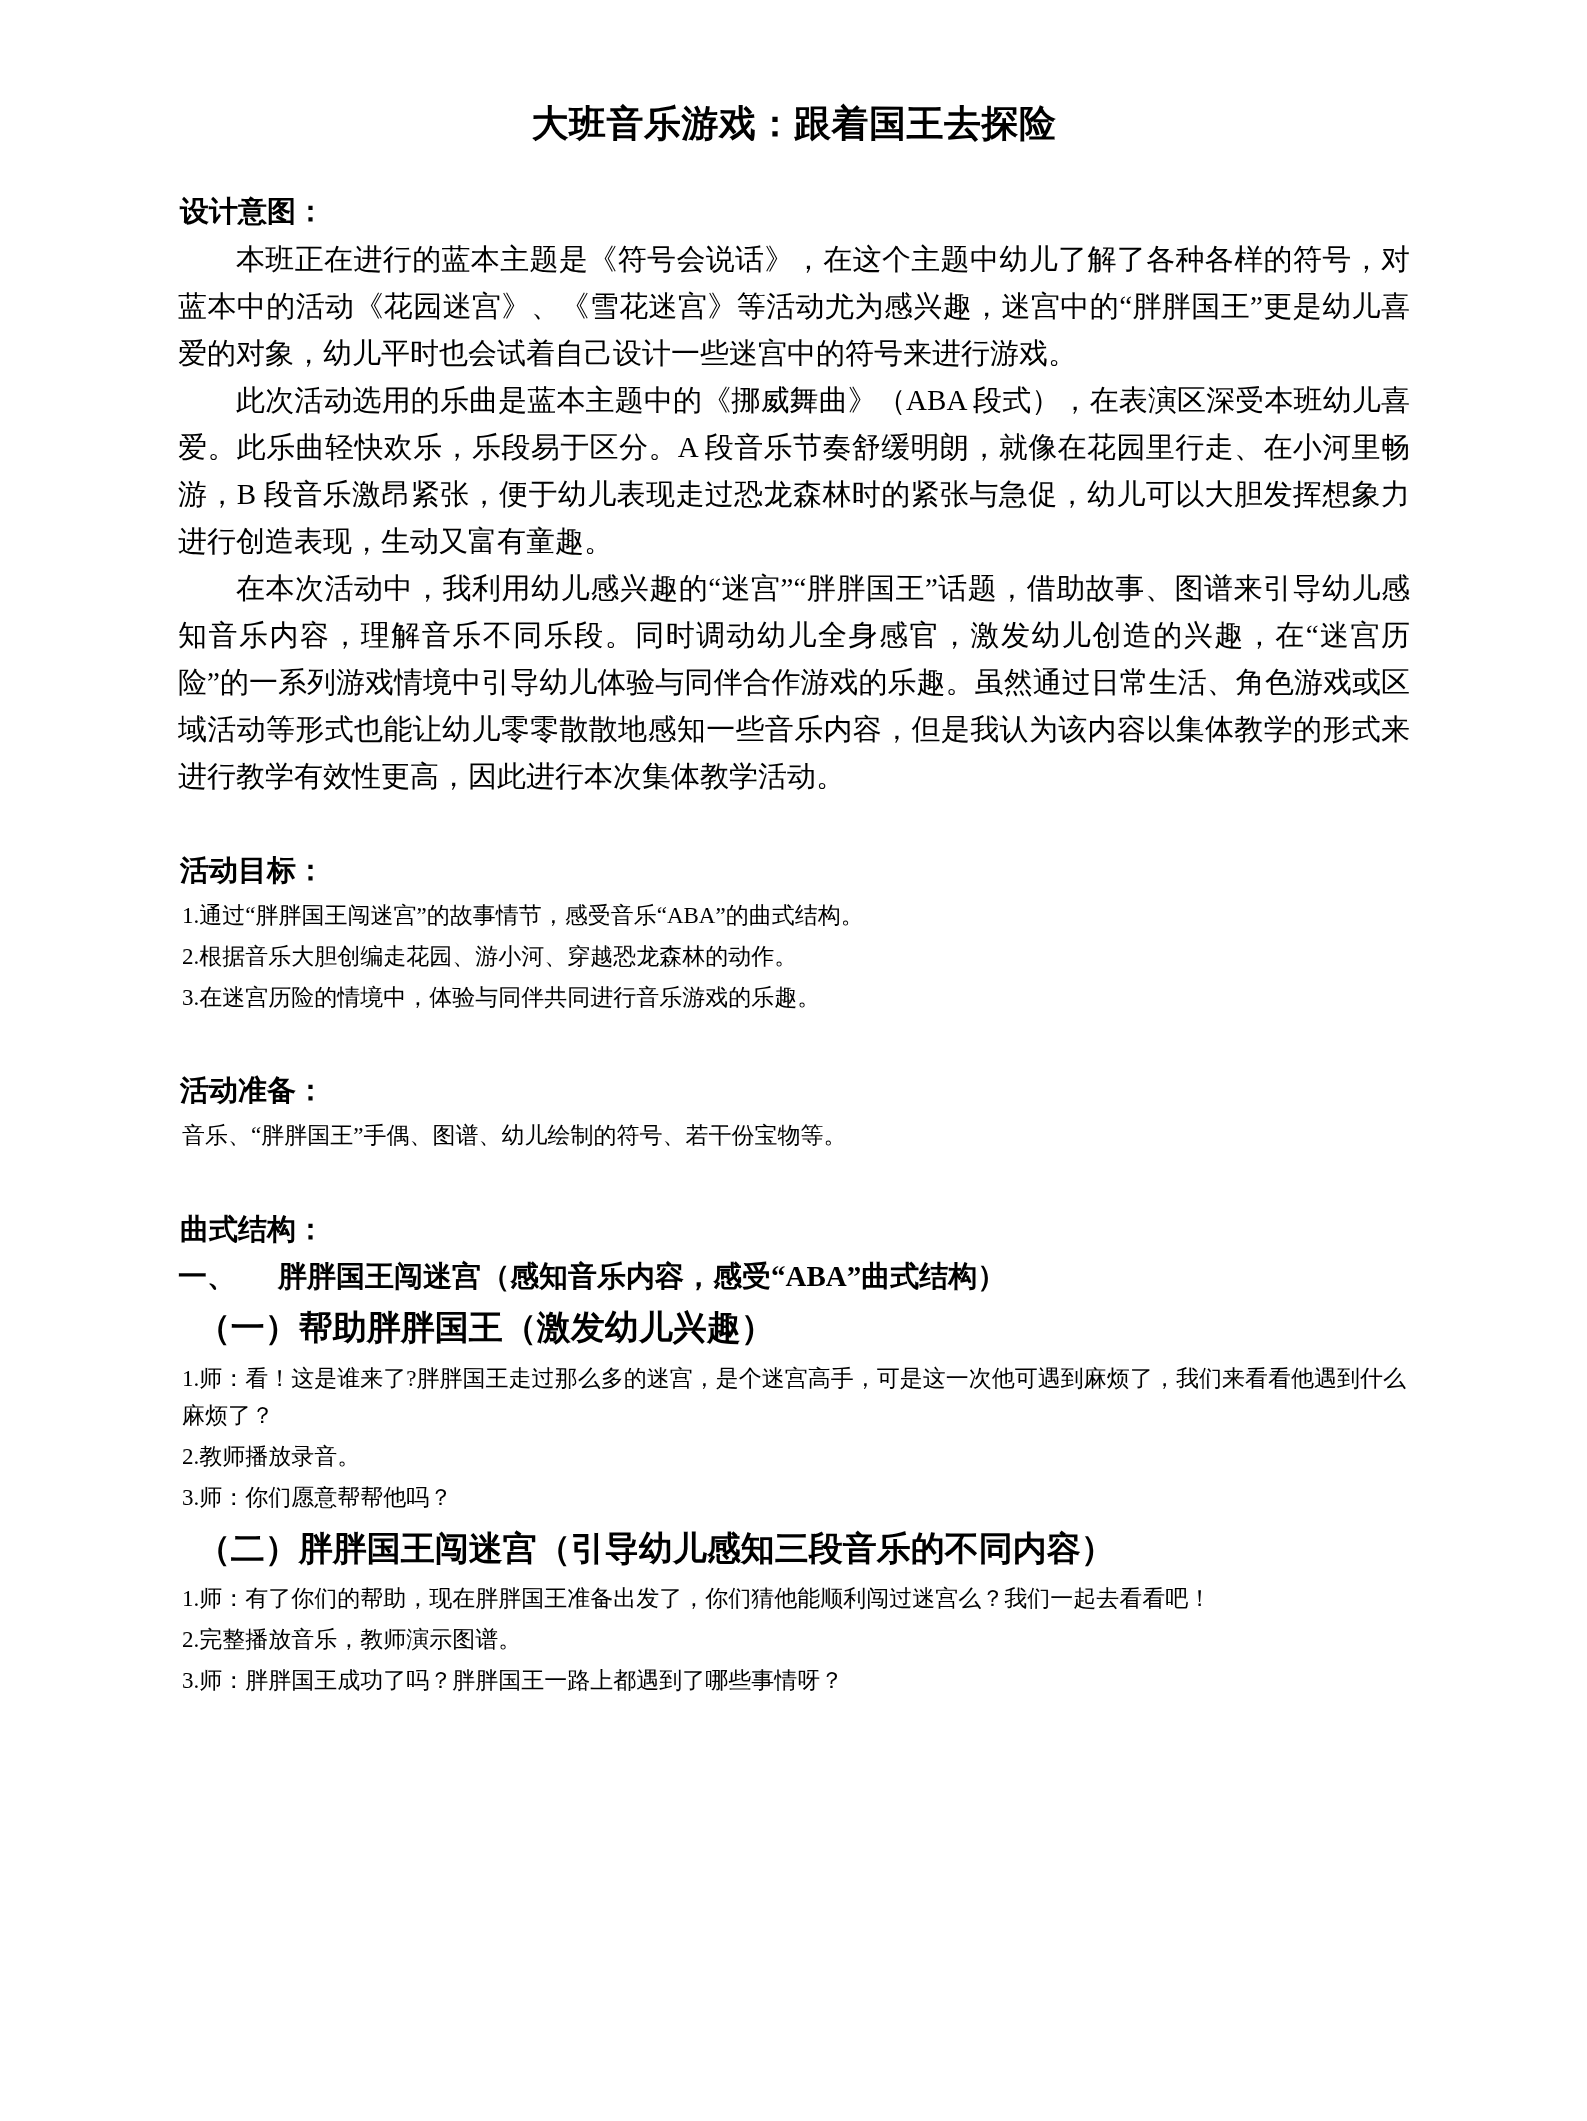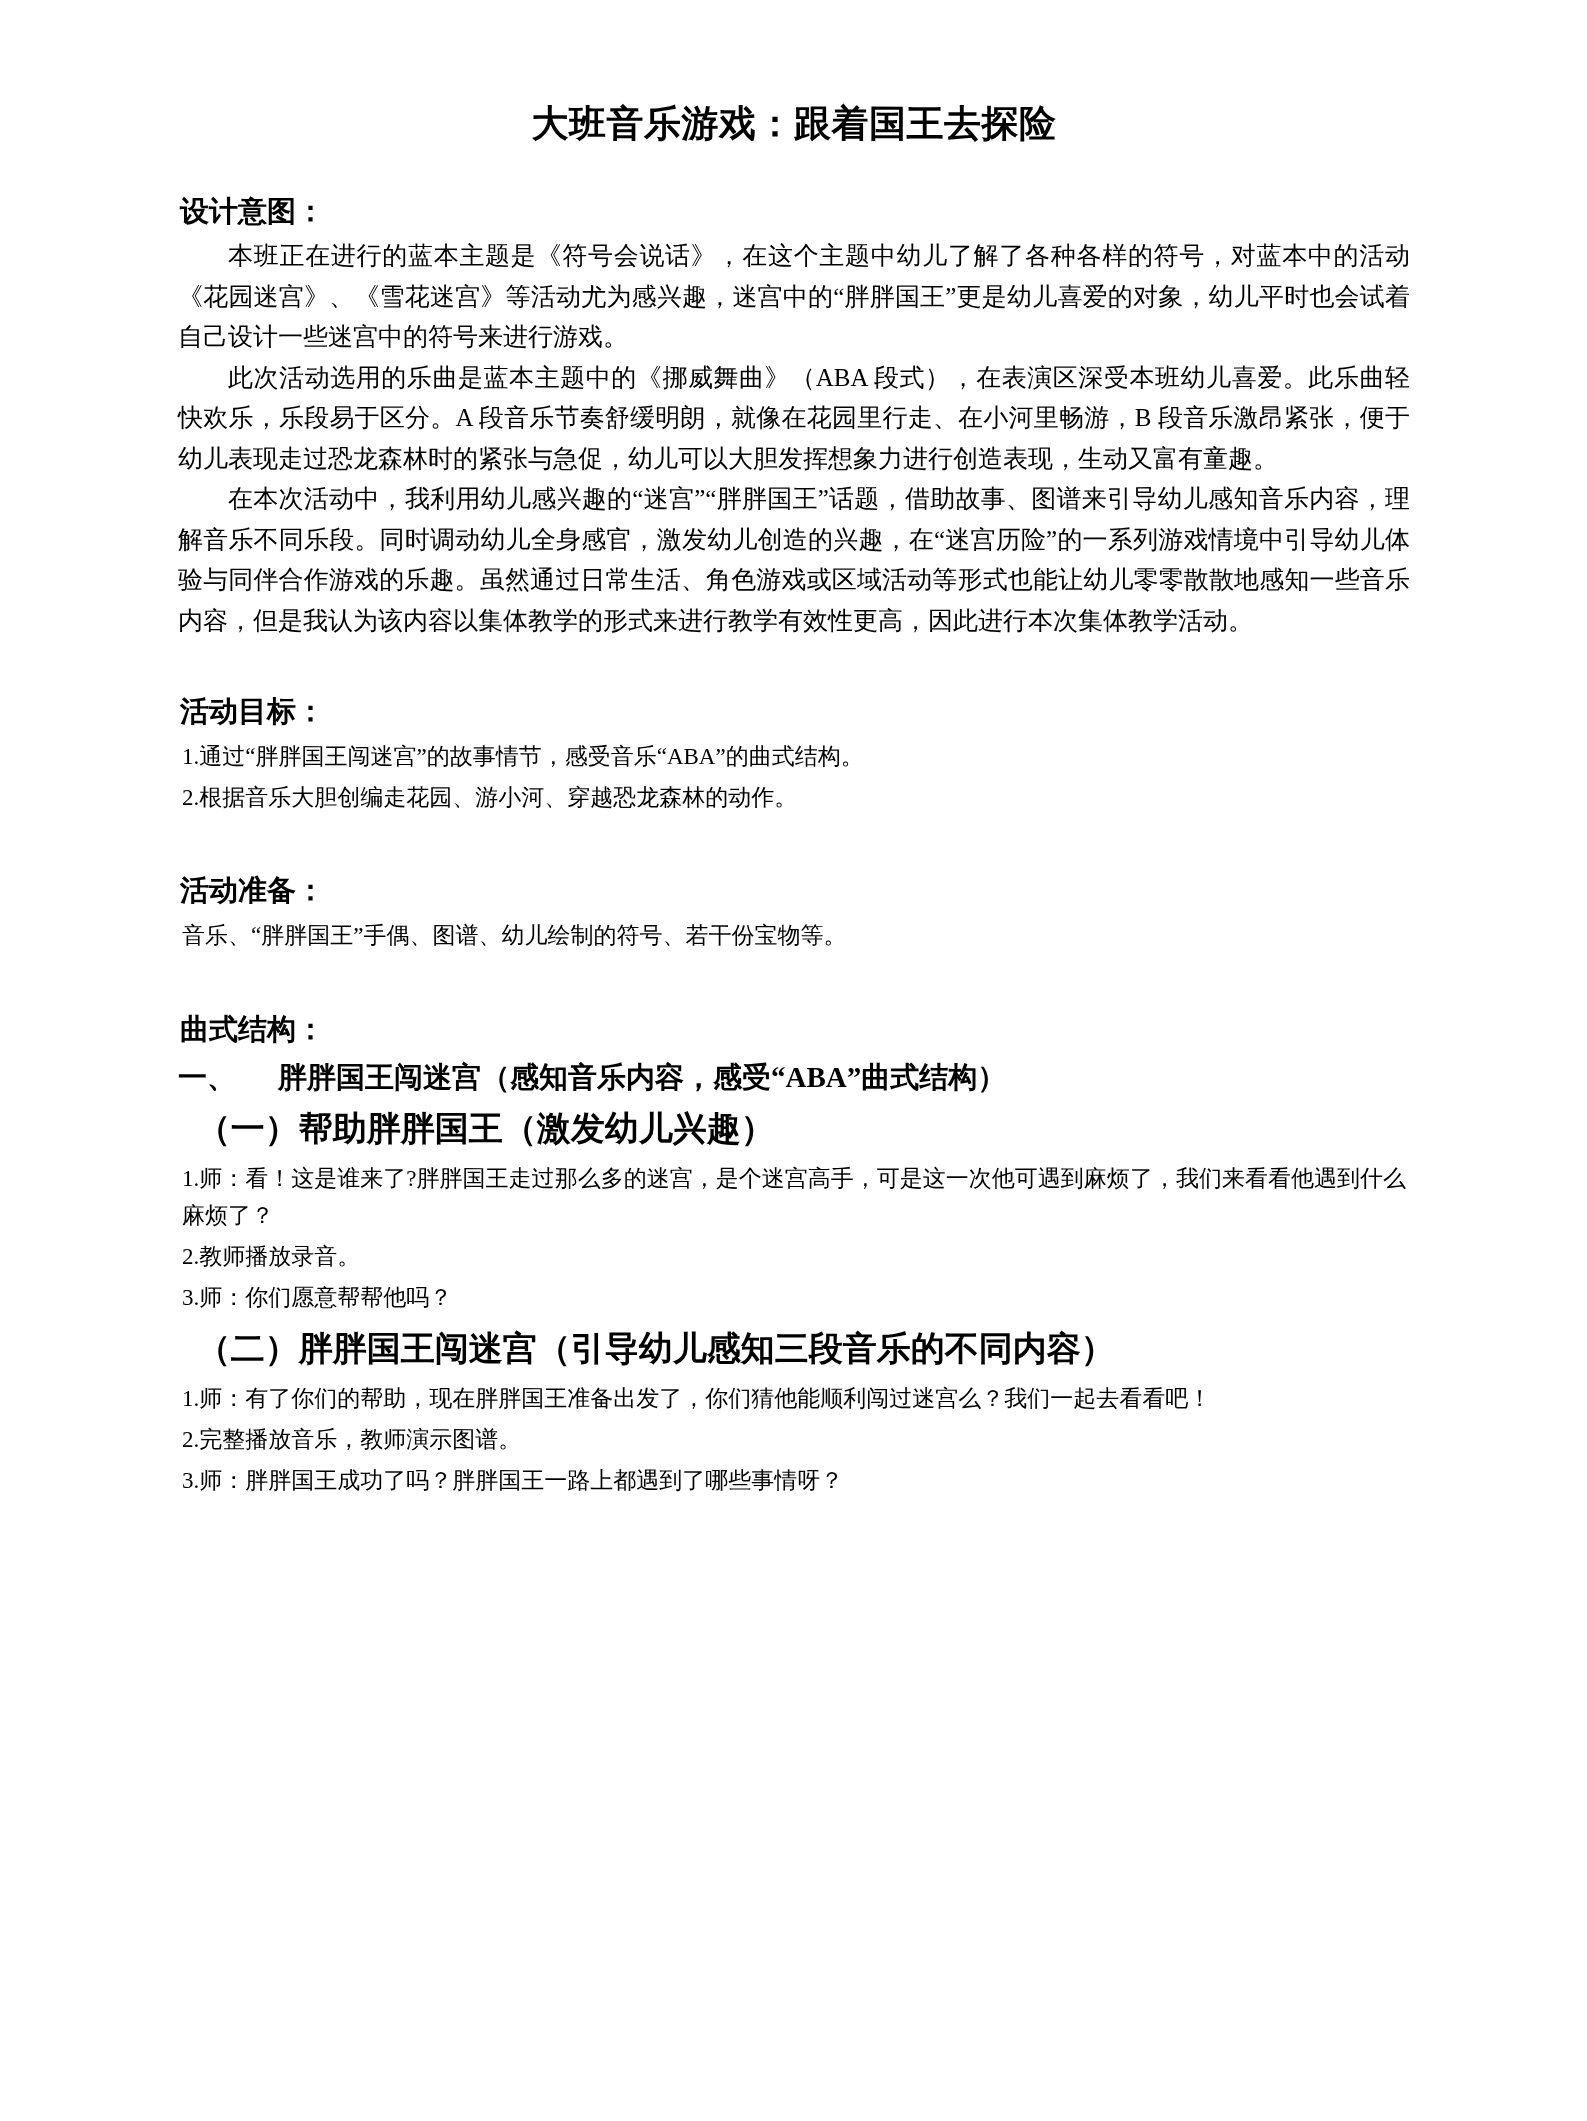--- a/index.html
+++ b/index.html
@@ -33,21 +33,21 @@
     margin-bottom: 41px;
     line-height: 1.3;
   }
   .sec-heading {
     font-size: 29px;
     font-weight: bold;
     line-height: 1.55;
     margin: 2px;
   }
   .body-para {
-    font-size: 25px;
+    font-size: 29px;
     line-height: 1.62;
     margin: 0;
     text-align: justify;
     text-justify: inter-ideograph;
     text-indent: 2em;
   }
   .flat-line {
     font-size: 23px;
     line-height: 1.62;
     margin: 4px;
@@ -83,20 +83,21 @@
     <div class="sec-heading">设计意图：</div>
     <div class="body-para">本班正在进行的蓝本主题是《符号会说话》，在这个主题中幼儿了解了各种各样的符号，对蓝本中的活动《花园迷宫》、《雪花迷宫》等活动尤为感兴趣，迷宫中的“胖胖国王”更是幼儿喜爱的对象，幼儿平时也会试着自己设计一些迷宫中的符号来进行游戏。</div>
     <div class="body-para">此次活动选用的乐曲是蓝本主题中的《挪威舞曲》（ABA 段式），在表演区深受本班幼儿喜爱。此乐曲轻快欢乐，乐段易于区分。A 段音乐节奏舒缓明朗，就像在花园里行走、在小河里畅游，B 段音乐激昂紧张，便于幼儿表现走过恐龙森林时的紧张与急促，幼儿可以大胆发挥想象力进行创造表现，生动又富有童趣。</div>
     <div class="body-para">在本次活动中，我利用幼儿感兴趣的“迷宫”“胖胖国王”话题，借助故事、图谱来引导幼儿感知音乐内容，理解音乐不同乐段。同时调动幼儿全身感官，激发幼儿创造的兴趣，在“迷宫历险”的一系列游戏情境中引导幼儿体验与同伴合作游戏的乐趣。虽然通过日常生活、角色游戏或区域活动等形式也能让幼儿零零散散地感知一些音乐内容，但是我认为该内容以集体教学的形式来进行教学有效性更高，因此进行本次集体教学活动。</div>
 
     <div class="gap-lg"></div>
 
     <div class="sec-heading">活动目标：</div>
     <div class="flat-line">1.通过“胖胖国王闯迷宫”的故事情节，感受音乐“ABA”的曲式结构。</div>
     <div class="flat-line">2.根据音乐大胆创编走花园、游小河、穿越恐龙森林的动作。</div>
+    <div class="flat-line">3.在迷宫历险的情境中，体验与同伴共同进行音乐游戏的乐趣。</div>
 
     <div class="gap-lg"></div>
 
     <div class="sec-heading">活动准备：</div>
     <div class="flat-line">音乐、“胖胖国王”手偶、图谱、幼儿绘制的符号、若干份宝物等。</div>
 
     <div class="gap-lg"></div>
 
     <div class="sec-heading">曲式结构：</div>
 

